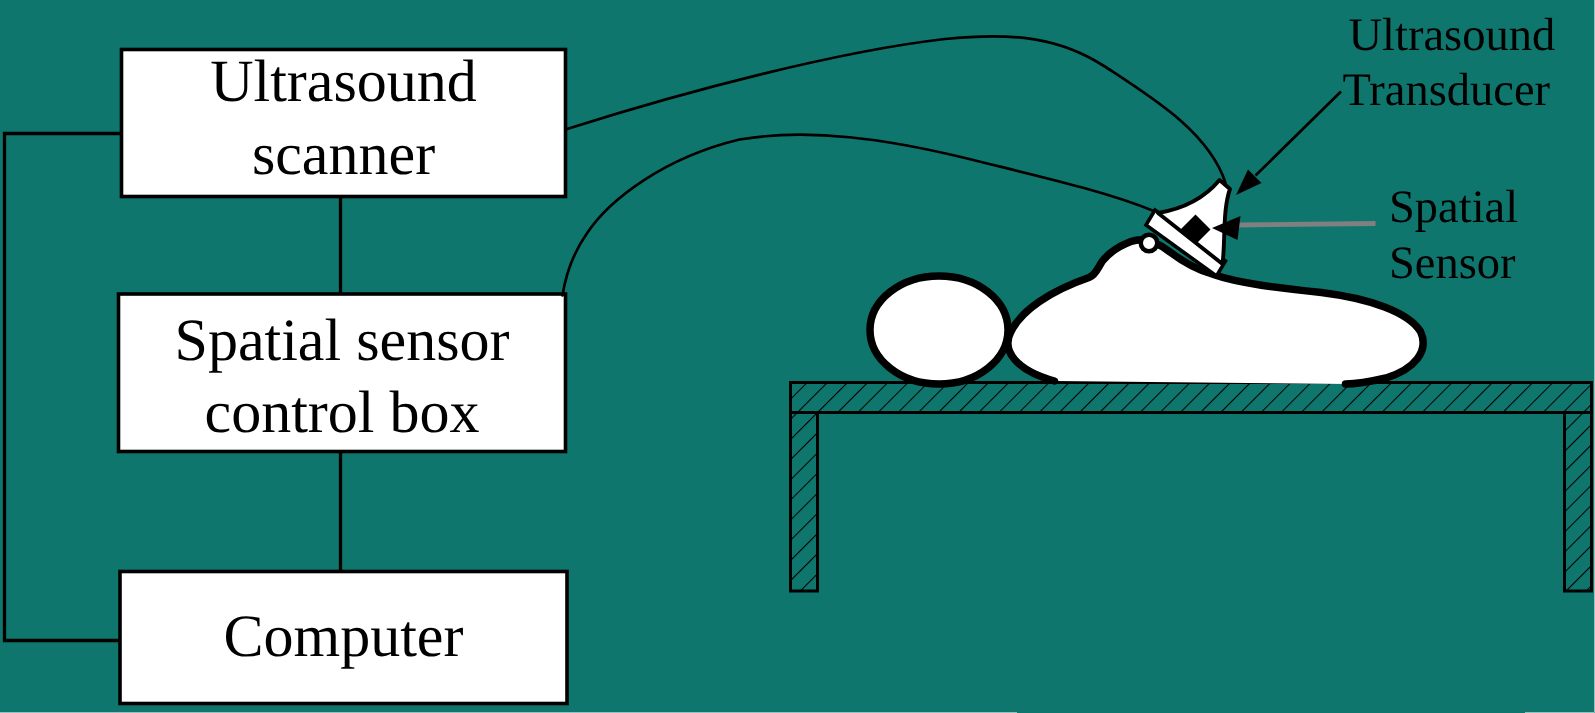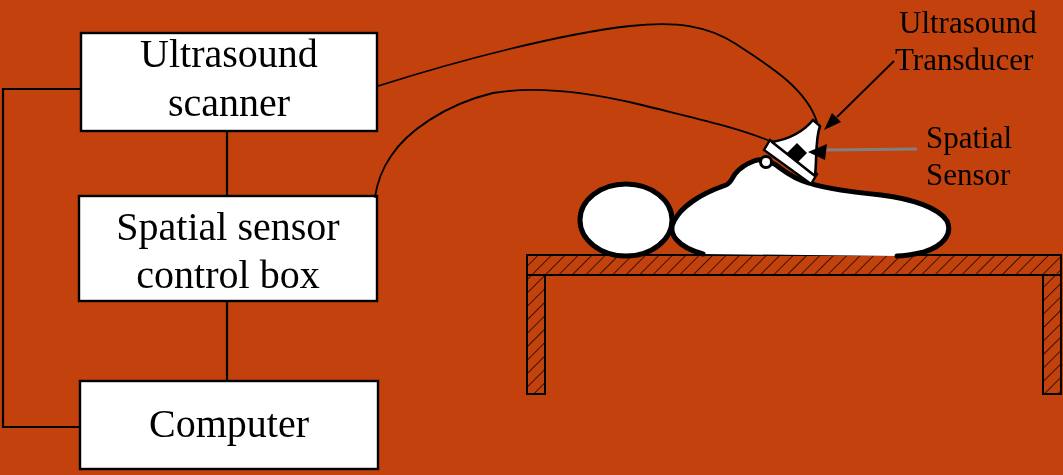--- a/index.html
+++ b/index.html
@@ -1,20 +1,20 @@
 <!DOCTYPE html>
 <html><head>
 <meta charset="utf-8">
 <style>
   html, body { margin: 0; padding: 0; background: #ffffff; }
   .figure-wrap {
     position: relative;
     width: 1063px;
     height: 475px;
-    background: #c2410c;
+    background: #0f766e;
     overflow: hidden;
   }
   svg { display: block; }
   .box-label {
     font-family: "Liberation Serif", "DejaVu Serif", serif;
     font-size: 40px;
     fill: #000000;
   }
   .callout-label {
     font-family: "Liberation Serif", "DejaVu Serif", serif;

